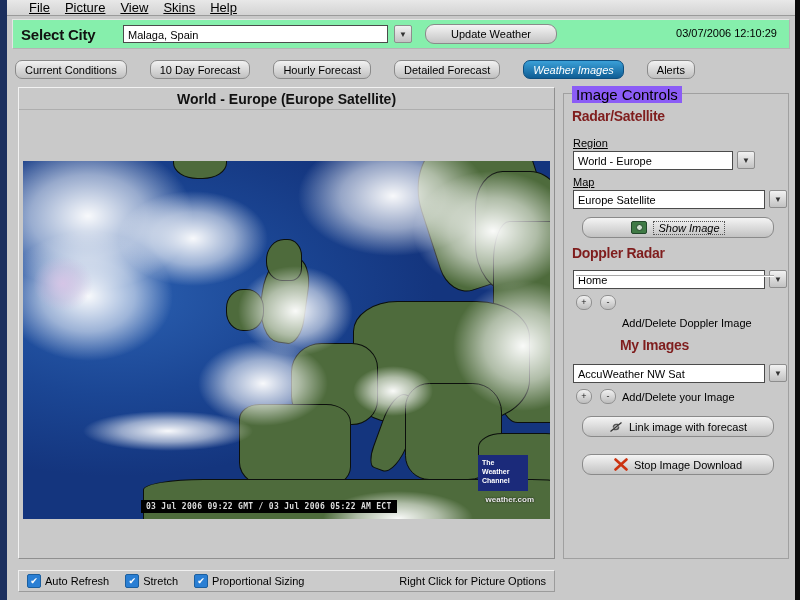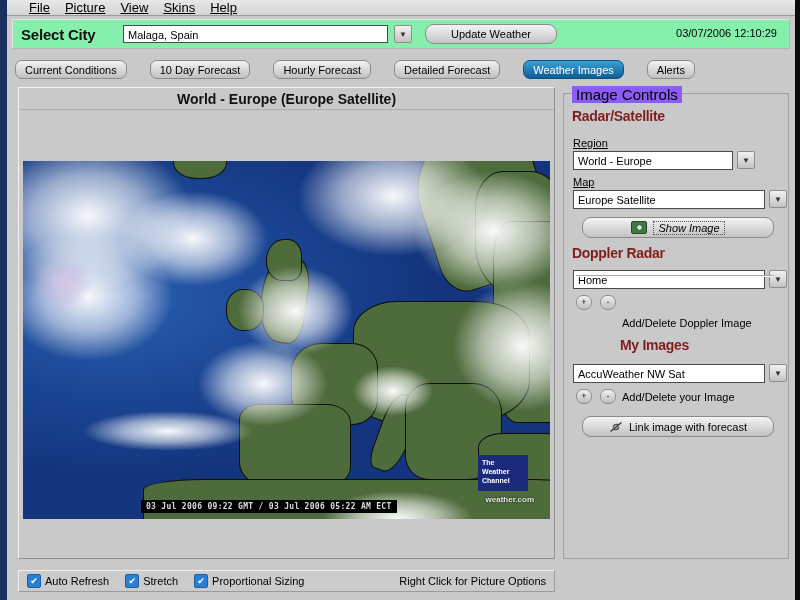--- a/index.html
+++ b/index.html
@@ -100,20 +100,21 @@
     border: 1px solid #8a8a8a;
     border-radius: 7px;
     box-sizing: border-box;
     display: flex; align-items: center;
     font-size: 11px; color: #000;
   }
   .tab.active {
     background: linear-gradient(#3aa0d8, #0f5d94);
     border-color: #0d4f80;
     color: #fff;
+    font-style: italic;
   }
 
   
   #image-panel {
     position: absolute; left: 11px; top: 87px;
     width: 537px; height: 472px;
     background: #c9c9c9;
     border: 1px solid #8f8f8f;
     border-top-color: #f2f2f2; border-left-color: #f2f2f2;
     box-sizing: border-box;
@@ -423,16 +424,23 @@
 
     <div class="wide-btn" style="top:322px;">
       <svg width="14" height="12" viewBox="0 0 14 12">
         <path d="M4.5 6 A2.5 2.5 0 0 1 7 3.5 h2" stroke="#555" stroke-width="1.6" fill="none" stroke-linecap="round"></path>
         <path d="M9.5 6 A2.5 2.5 0 0 1 7 8.5 h-2" stroke="#555" stroke-width="1.6" fill="none" stroke-linecap="round"></path>
         <line x1="1.5" y1="10.5" x2="12.5" y2="1.5" stroke="#333" stroke-width="1.2"></line>
       </svg>
       <span>Link image with forecast</span>
     </div>
 
+    <div class="wide-btn" style="top:360px;">
+      <svg width="14" height="13" viewBox="0 0 14 13">
+        <line x1="1.5" y1="1.5" x2="12.5" y2="11.5" stroke="#cc3311" stroke-width="2.6" stroke-linecap="round"></line>
+        <line x1="12.5" y1="1.5" x2="1.5" y2="11.5" stroke="#cc3311" stroke-width="2.6" stroke-linecap="round"></line>
+      </svg>
+      <span>Stop Image Download</span>
+    </div>
   </div>
 
  </div>
 </div>
 
 </body></html>

